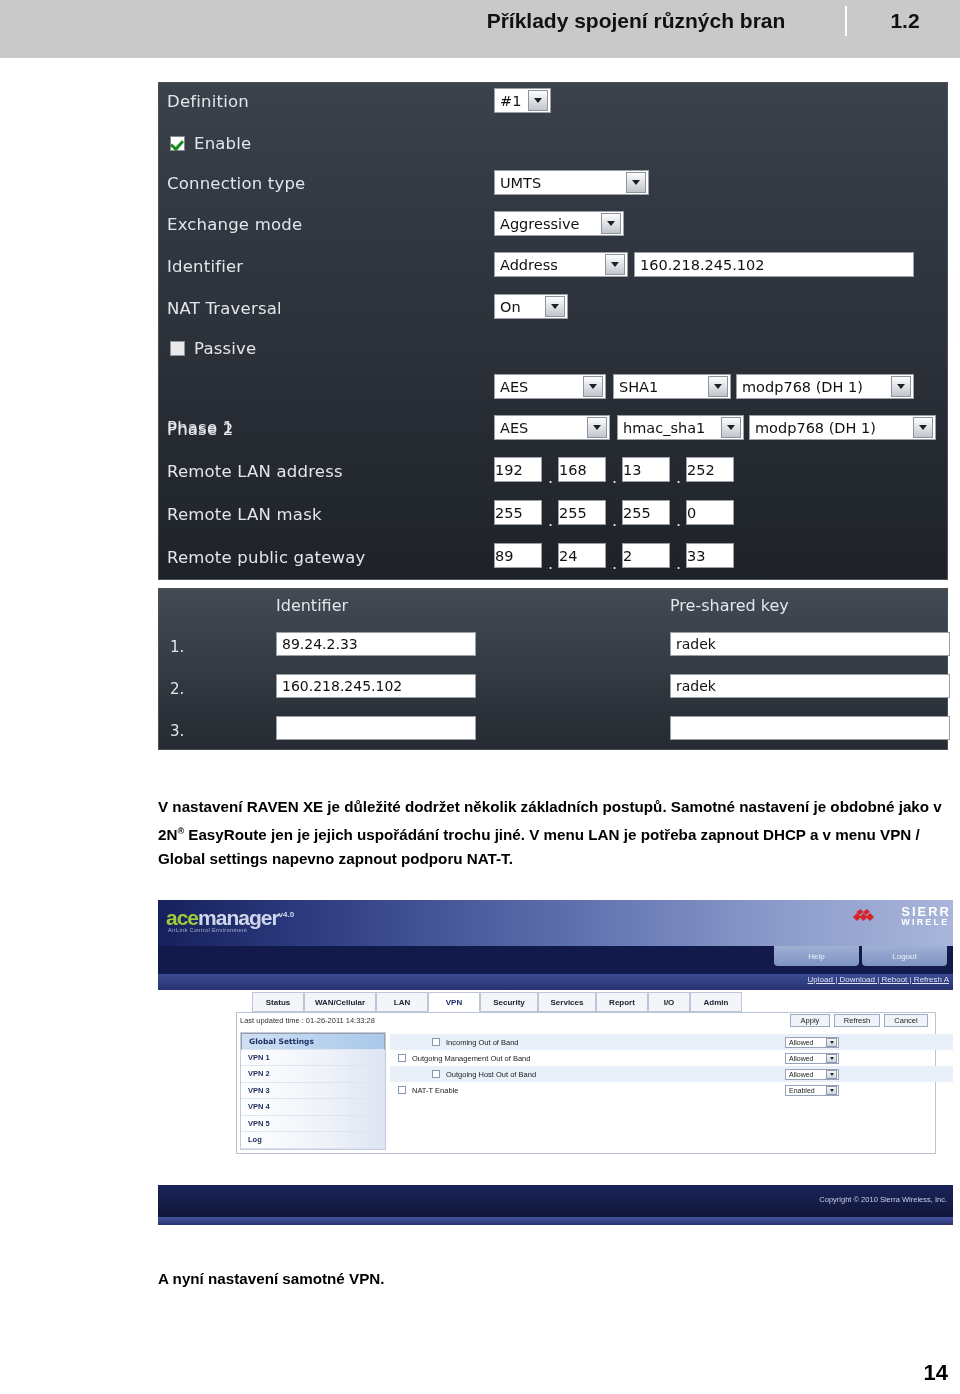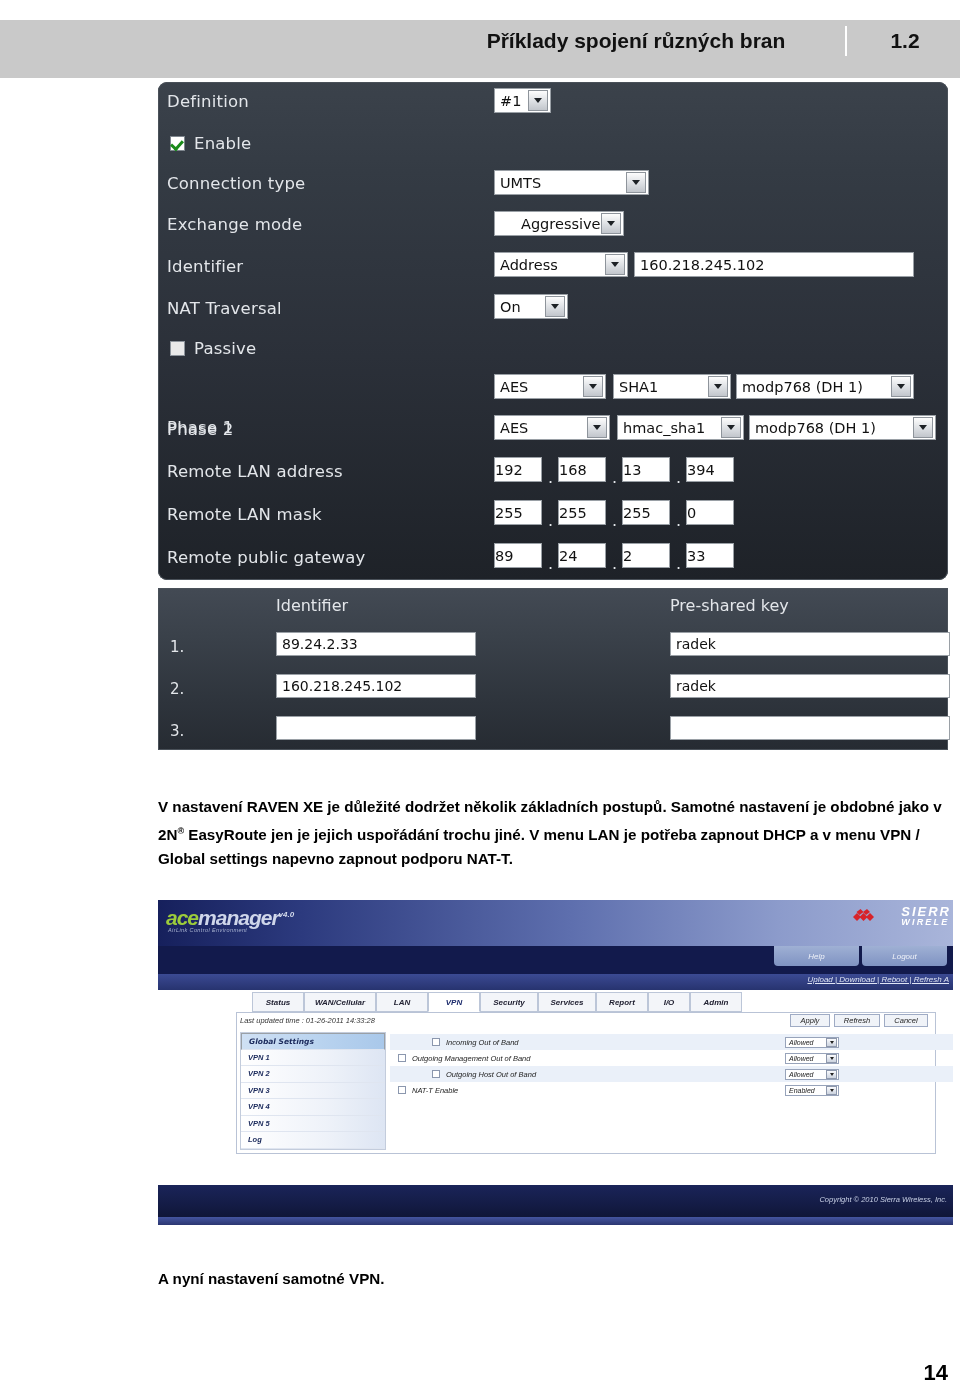--- a/index.html
+++ b/index.html
@@ -4,21 +4,21 @@
 <style>
   html,body{margin:0;padding:0;}
   body{
     width:960px;height:1394px;background:#ffffff;
     font-family:"Liberation Sans", sans-serif;
     position:relative;overflow:hidden;
   }
 
   
   #header-band{
-    position:absolute;left:0;top:0;width:960px;height:58px;background:#c9c9c9;margin-top:20px;
+    position:absolute;left:0;top:0;width:960px;height:58px;background:#c9c9c9;
   }
   #header-title{
     position:absolute;left:430px;top:0;width:412px;height:42px;
     display:flex;align-items:center;justify-content:center;
     font-size:21px;font-weight:bold;color:#111;
     background:#c9c9c9;
   }
   #header-divider{
     position:absolute;left:845px;top:6px;width:2px;height:30px;background:#ffffff;
   }
@@ -28,21 +28,20 @@
     font-size:21px;font-weight:bold;color:#111;background:#c9c9c9;
   }
 
   
   #raven-panel{
     position:absolute;left:158px;top:82px;width:790px;height:498px;
     background:linear-gradient(180deg,#3b424b 0%,#343b44 18%,#2b3039 55%,#1e2228 100%);
     box-shadow:inset 0 0 0 1px #4a5159;
     color:#e8eaed;
     font-family:"DejaVu Sans", sans-serif;
-    border-radius:9px;
   }
   .rlabel{
     position:absolute;left:9px;font-size:16.5px;color:#e3e6ea;letter-spacing:.2px;
     white-space:nowrap;
   }
   .rlabel.indent{left:36px;}
 
   
   .cbx{
     position:absolute;width:15px;height:15px;border:1px solid #7e868e;
@@ -107,21 +106,21 @@
   #body-text{
     position:absolute;left:158px;top:795px;width:800px;
     font-size:15.2px;line-height:24px;color:#000;font-weight:bold;
     font-family:"Liberation Sans", sans-serif;
   }
   #body-text sup{font-size:9px;vertical-align:super;}
 
   
   #ace{
     position:absolute;left:158px;top:900px;width:795px;height:325px;
-    background:#ffffff;overflow:hidden;font-family:"Liberation Sans", sans-serif;font-style:italic;
+    background:#ffffff;overflow:hidden;font-family:"Liberation Sans", sans-serif;
   }
   #ace-topband{
     position:absolute;left:0;top:0;width:795px;height:46px;
     background:linear-gradient(90deg,#16205c 0%,#2c3a7e 18%,#5e6fae 52%,#8c9bcb 78%,#a9b5da 100%);
   }
   #ace-logo{
     position:absolute;left:8px;top:6px;font-size:21px;font-weight:bold;letter-spacing:-1px;
     color:#cfd6ea;
   }
   #ace-logo .ace{color:#9ccc3b;}
@@ -261,21 +260,21 @@
 
   <div class="rlabel" style="top:92px;">Connection type</div>
   <div class="sel" style="left:336px;top:88px;width:155px;">
     <span class="seltext">UMTS</span>
     <span class="arrowbox">
         <i class="chev"></i>
       </span>
   </div>
 
   <div class="rlabel" style="top:133px;">Exchange mode</div>
-  <div class="sel" style="left:336px;top:129px;width:130px;padding-left:21px;">
+  <div class="sel" style="left:336px;top:129px;width:130px;">
     <span class="seltext">Aggressive</span>
     <span class="arrowbox">
         <i class="chev"></i>
       </span>
   </div>
 
   <div class="rlabel" style="top:175px;">Identifier</div>
   <div class="sel" style="left:336px;top:170px;width:134px;">
     <span class="seltext">Address</span>
     <span class="arrowbox">
@@ -335,21 +334,21 @@
       </span>
   </div>
 
   <div class="rlabel" style="top:380px;">Remote LAN address</div>
   <div class="octet" style="left:336px;top:375px;">192</div>
   <div class="dot" style="left:390px;top:388px;">.</div>
   <div class="octet" style="left:400px;top:375px;">168</div>
   <div class="dot" style="left:454px;top:388px;">.</div>
   <div class="octet" style="left:464px;top:375px;">13</div>
   <div class="dot" style="left:518px;top:388px;">.</div>
-  <div class="octet" style="left:528px;top:375px;">394</div>
+  <div class="octet" style="left:528px;top:375px;">252</div>
 
   <div class="rlabel" style="top:423px;">Remote LAN mask</div>
   <div class="octet" style="left:336px;top:418px;">255</div>
   <div class="dot" style="left:390px;top:431px;">.</div>
   <div class="octet" style="left:400px;top:418px;">255</div>
   <div class="dot" style="left:454px;top:431px;">.</div>
   <div class="octet" style="left:464px;top:418px;">255</div>
   <div class="dot" style="left:518px;top:431px;">.</div>
   <div class="octet" style="left:528px;top:418px;">0</div>
 

